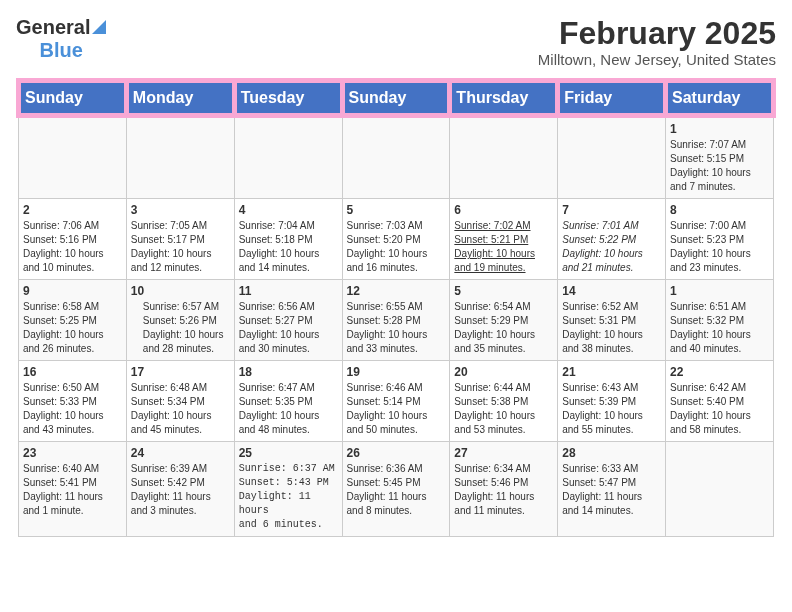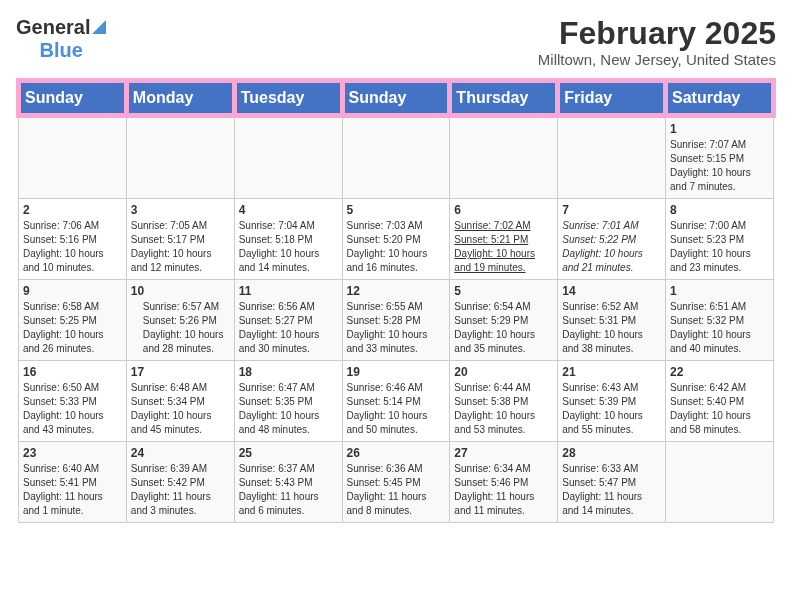--- a/index.html
+++ b/index.html
@@ -295,21 +295,21 @@
         </td>
         <td>
           <div class="day-number">24</div>
           <div class="day-info" style="white-space: pre-line;">Sunrise: 6:39 AM
 Sunset: 5:42 PM
 Daylight: 11 hours
 and 3 minutes.</div>
         </td>
         <td>
           <div class="day-number">25</div>
-          <div class="day-info" style="white-space: pre-line;">Sunrise: 6:37 AM
+          <div class="day-info" style="white-space: pre-line; font-family: Liberation Mono, monospace;">Sunrise: 6:37 AM
 Sunset: 5:43 PM
 Daylight: 11 hours
 and 6 minutes.</div>
         </td>
         <td>
           <div class="day-number">26</div>
           <div class="day-info" style="white-space: pre-line;">Sunrise: 6:36 AM
 Sunset: 5:45 PM
 Daylight: 11 hours
 and 8 minutes.</div>

